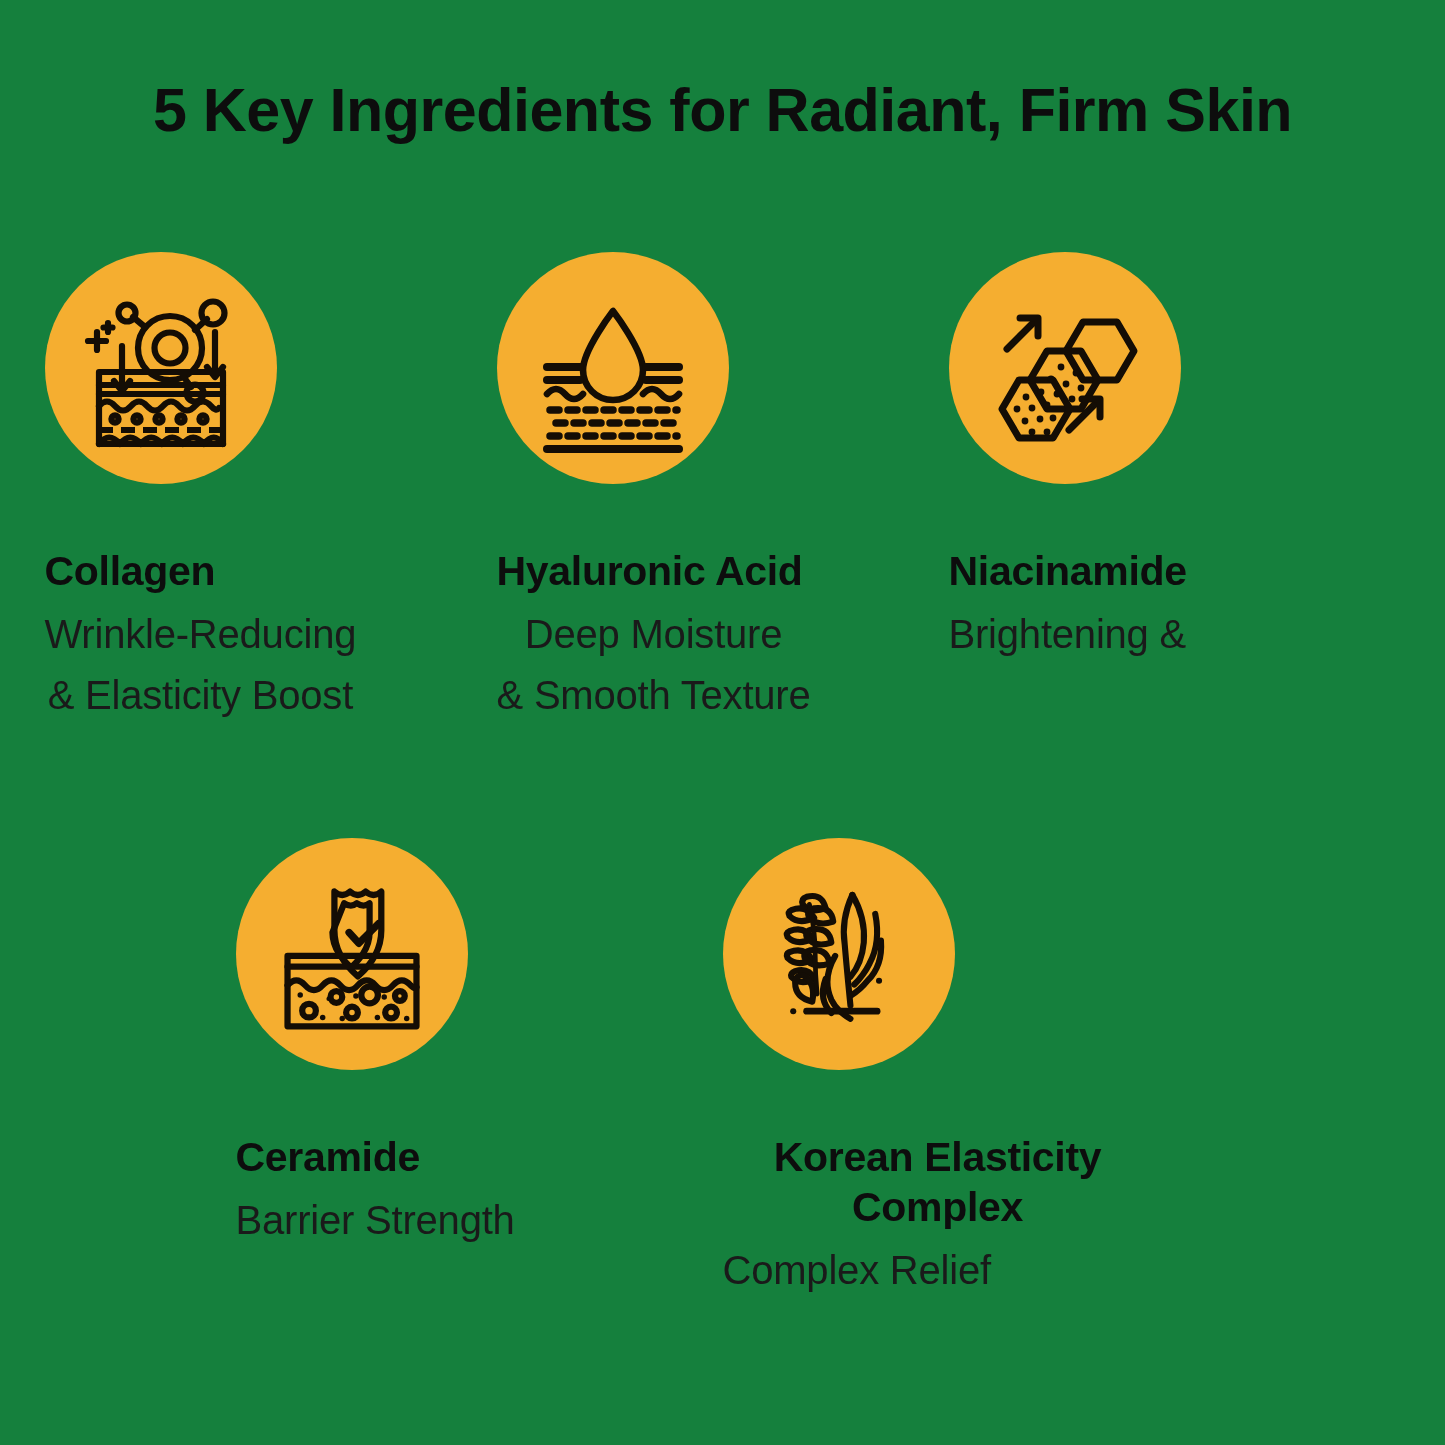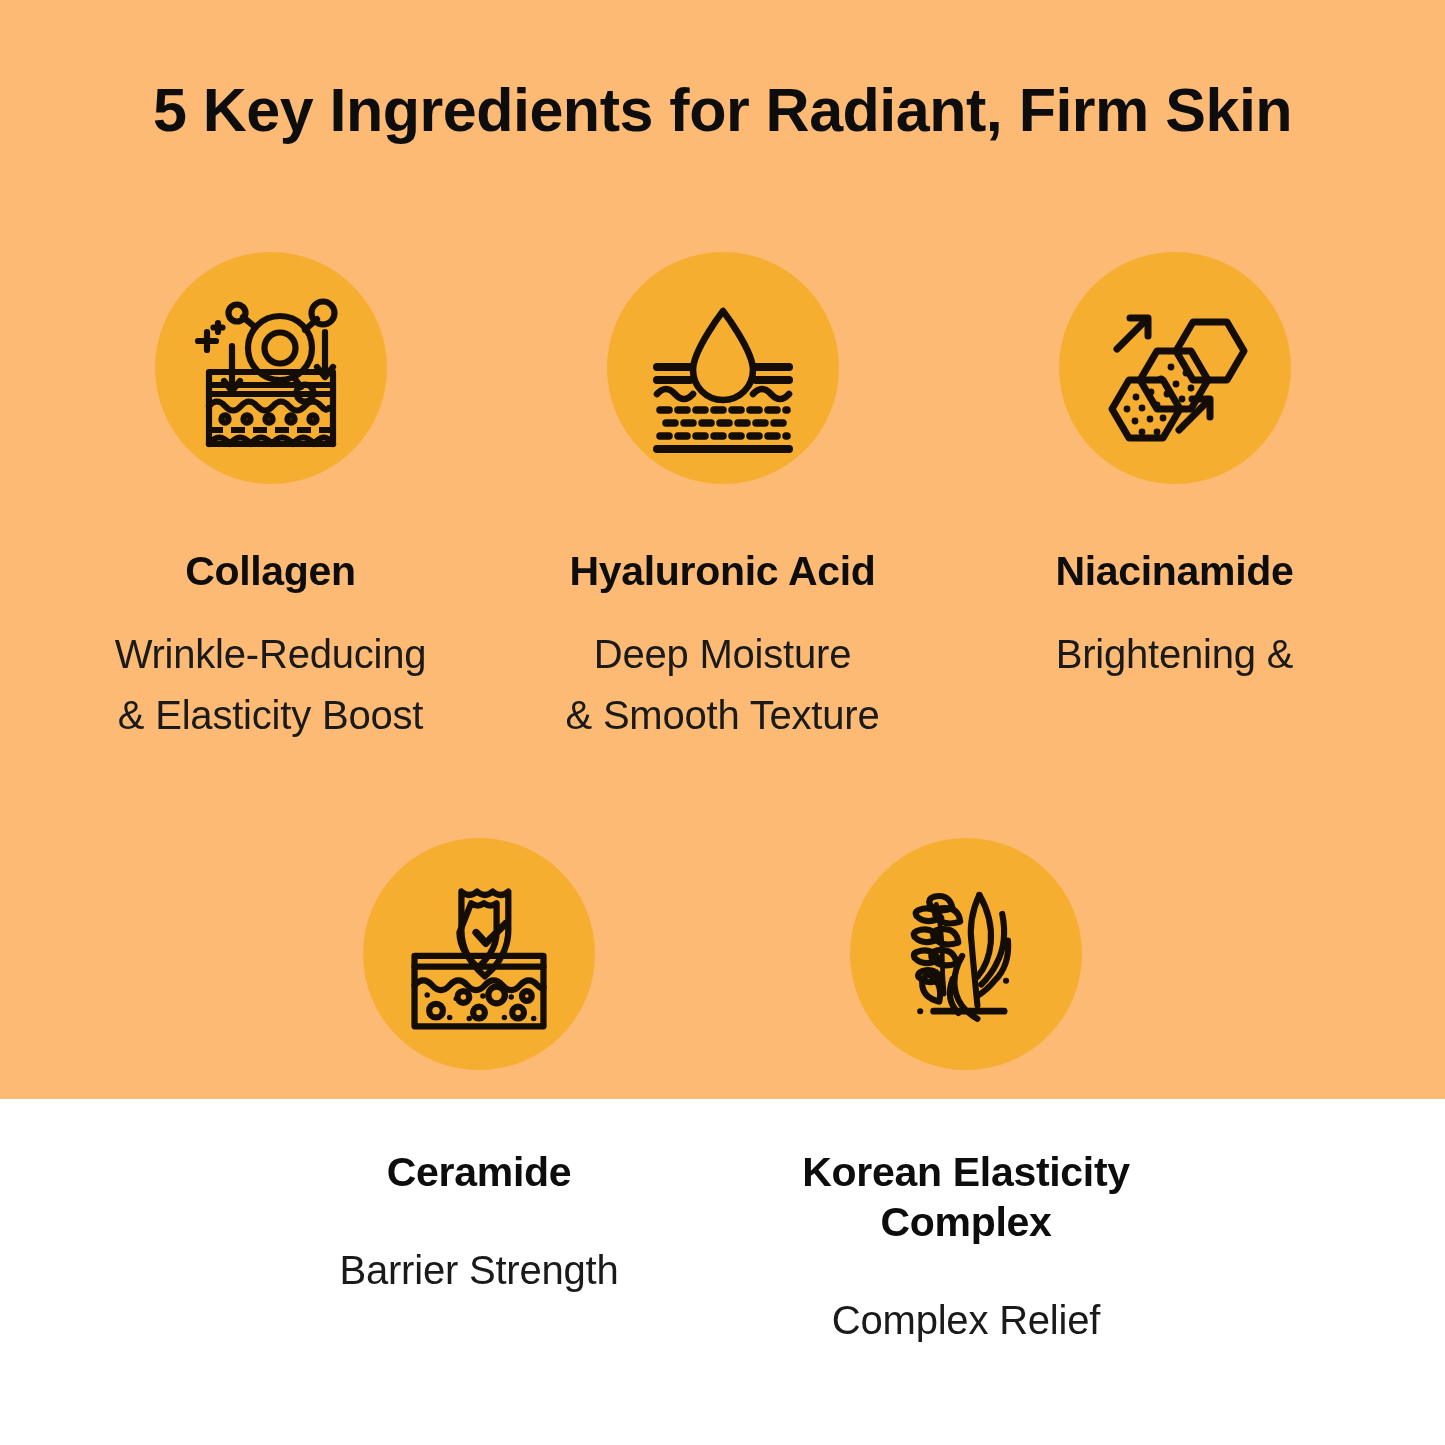--- a/index.html
+++ b/index.html
@@ -12,22 +12,22 @@
     height: 1445px;
     font-family: "Liberation Sans", sans-serif;
     color: #111111;
     overflow: hidden;
     position: relative;
   }
 
   .page {
     position: relative;
     width: 1445px;
-    height: 1099px;
-    background: #fdba74;
+    height: 1445px;
+    background: #15803d;
   }
 
   .page-title {
     position: absolute;
     left: 0;
     top: 78px;
     width: 1445px;
     text-align: center;
     font-size: 61px;
     font-weight: 700;
@@ -46,23 +46,23 @@
     align-items: flex-start;
     width: 1445px;
   }
   .row-1 { top: 252px; left: 0; }
   .row-2 { top: 838px; left: 0; }
 
   .card {
     width: 452px;
     display: flex;
     flex-direction: column;
-    align-items: center;
-  }
-  .row-2 .card { width: 487px; gap: 15px; }
+    align-items: flex-start;
+  }
+  .row-2 .card { width: 487px; }
 
   .icon-badge {
     width: 232px;
     height: 232px;
     border-radius: 50%;
     background: #f5ae30;
     display: flex;
     align-items: center;
     justify-content: center;
     position: relative;
@@ -75,21 +75,21 @@
     font-weight: 700;
     color: #0d0d0d;
     text-align: center;
     line-height: 1.22;
     letter-spacing: -0.3px;
     white-space: nowrap;
   }
   .card-title.wrap { white-space: normal; max-width: 430px; }
 
   .card-desc {
-    margin-top: 28px;
+    margin-top: 8px;
     font-size: 40px;
     font-weight: 300;
     color: #1a1a1a;
     text-align: center;
     line-height: 1.52;
     letter-spacing: -0.2px;
   }
   .card-desc .line { display: block; white-space: nowrap; }
 </style>
 </head>

